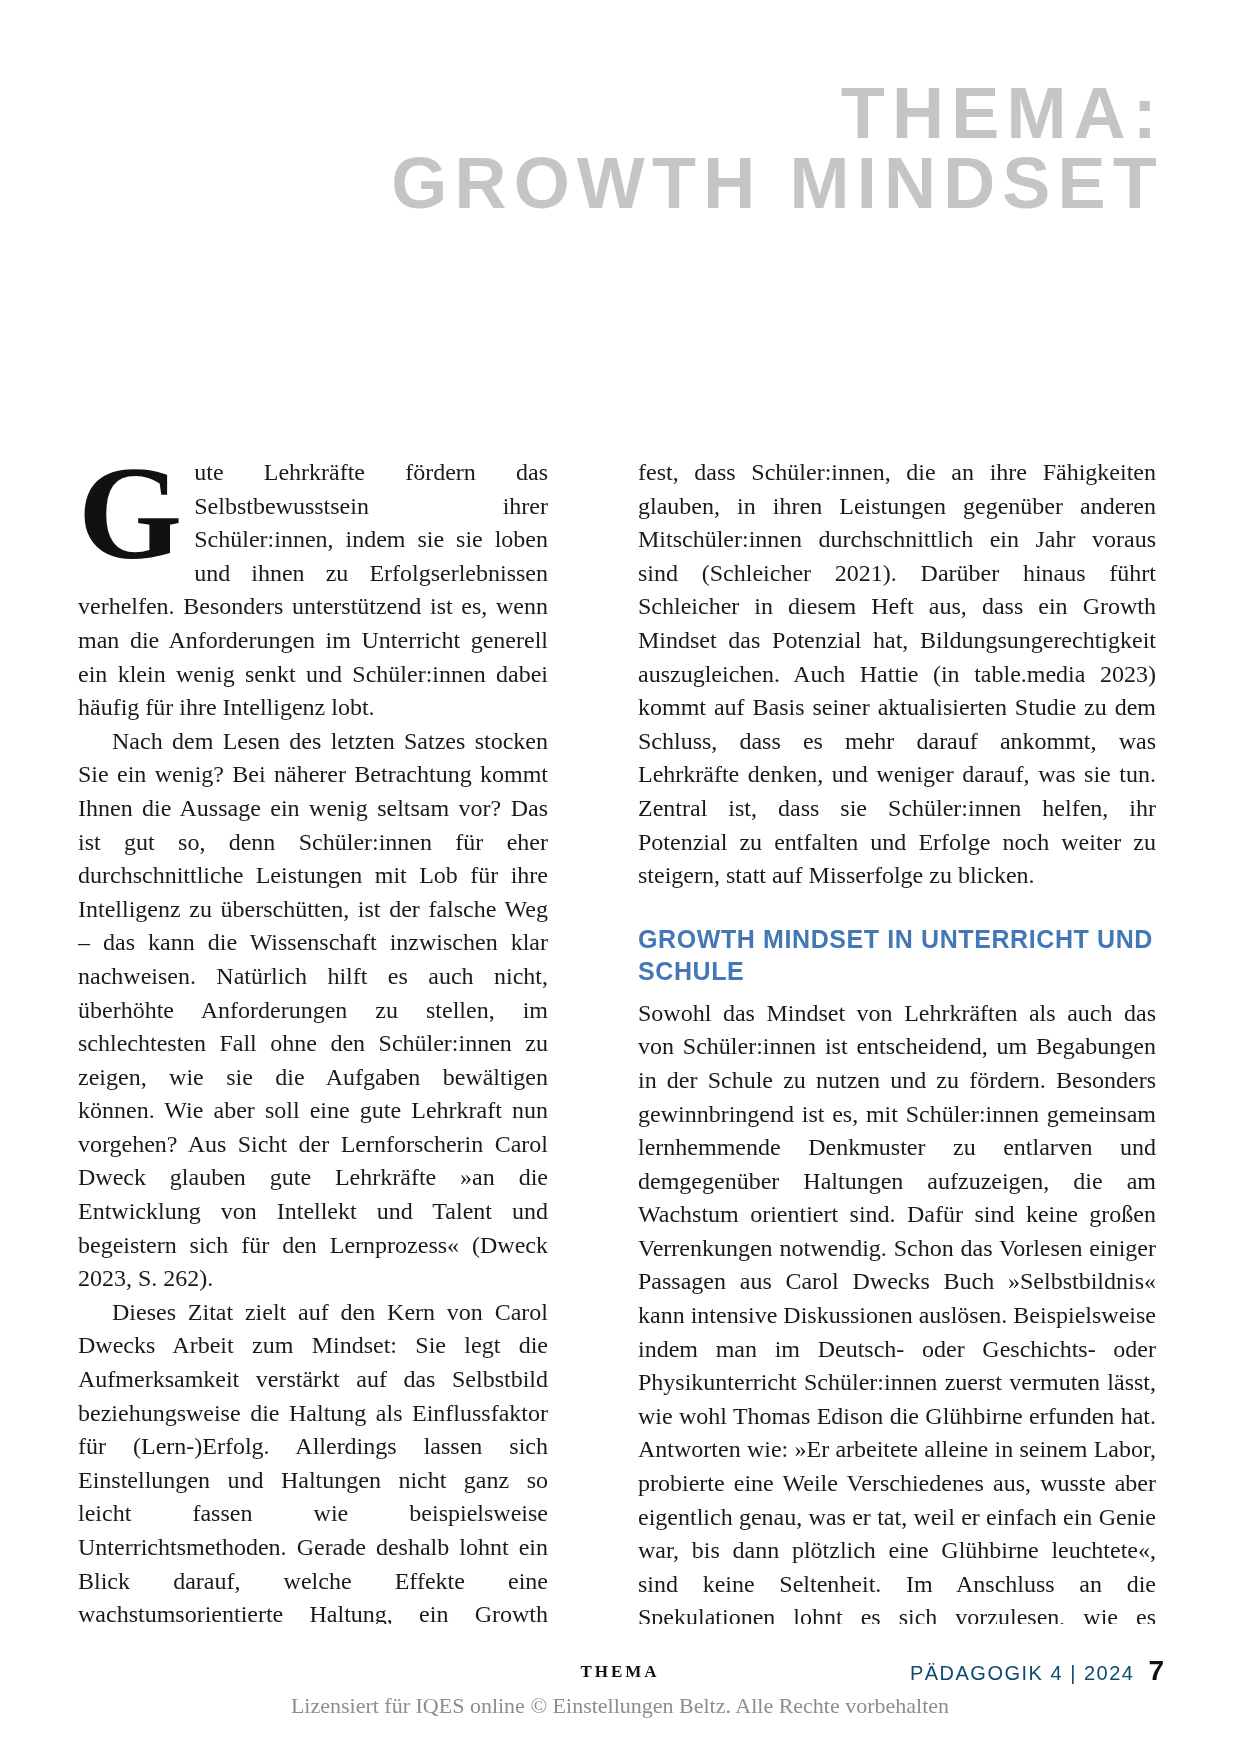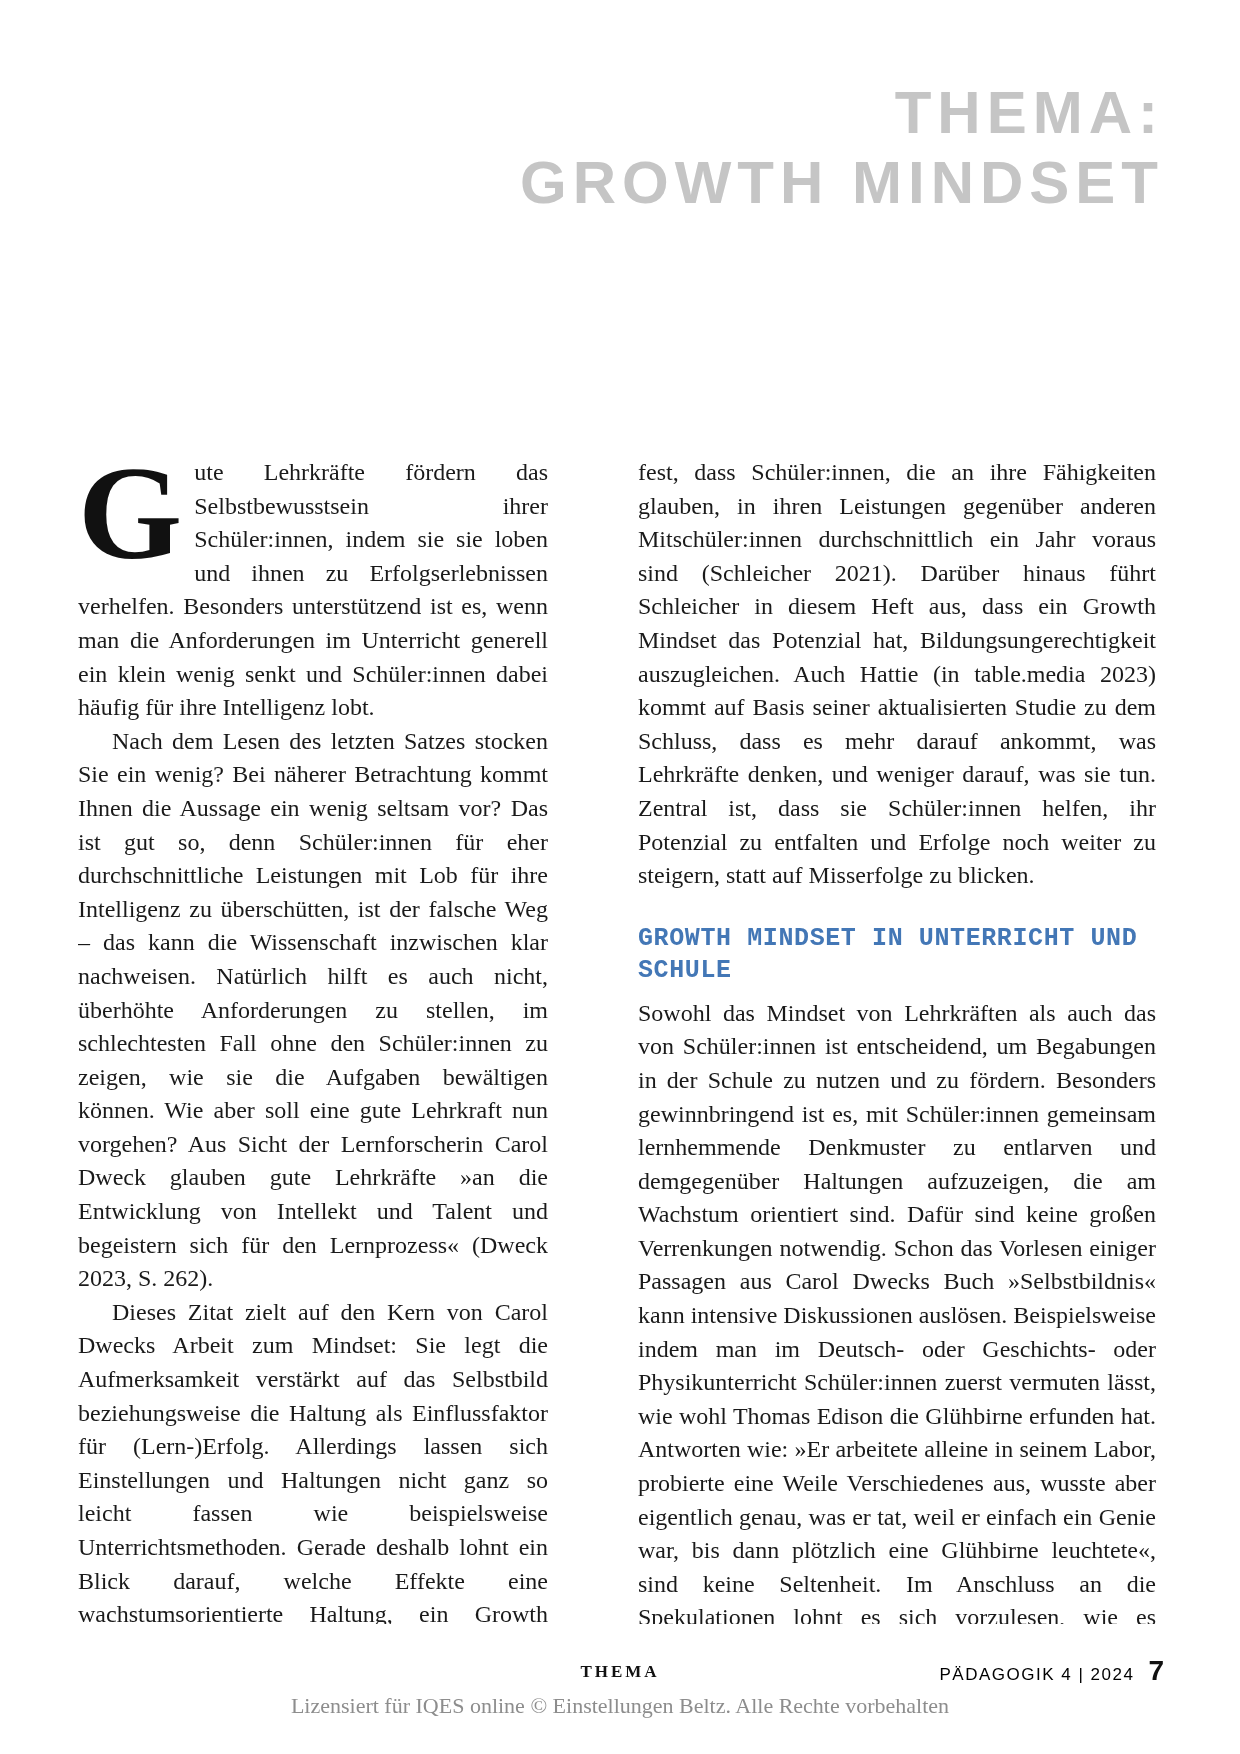--- a/index.html
+++ b/index.html
@@ -14,21 +14,21 @@
   }
 
   
   .masthead {
     position: absolute;
     top: 78px;
     right: 76px;
     text-align: right;
     font-family: "Liberation Sans", sans-serif;
     font-weight: bold;
-    font-size: 60px;
+    font-size: 72px;
     line-height: 70px;
     letter-spacing: 0.10em;
     color: #c5c5c5;
     white-space: nowrap;
   }
 
   
   .content {
     position: absolute;
     top: 456px;
@@ -53,21 +53,21 @@
   .dropcap {
     float: left;
     font-family: "Liberation Serif", serif;
     font-weight: bold;
     font-size: 134px;
     line-height: 0.74;
     margin: 8px 12px 0 0;
     color: #111111;
   }
   .section-heading {
-    font-family: Liberation Mono, monospace;
+    font-family: Liberation Sans, sans-serif;
     font-weight: bold;
     font-size: 25px;
     line-height: 1.28;
     letter-spacing: 0.6px;
     color: #4377B6;
     margin: 30px 0 10px 0;
   }
 
   
   .footer-thema {
@@ -86,23 +86,23 @@
     position: absolute;
     top: 1655px;
     right: 76px;
     display: flex;
     align-items: baseline;
     gap: 14px;
     white-space: nowrap;
   }
   .journal-label {
     font-family: "Liberation Sans", sans-serif;
-    font-size: 17px;
+    font-size: 20px;
     letter-spacing: 1.5px;
-    color: #000000;
+    color: #0c4a6e;
   }
   .page-number {
     font-family: "Liberation Sans", sans-serif;
     font-weight: bold;
     font-size: 28px;
     color: #111111;
   }
   .license-line {
     position: absolute;
     top: 1693px;

